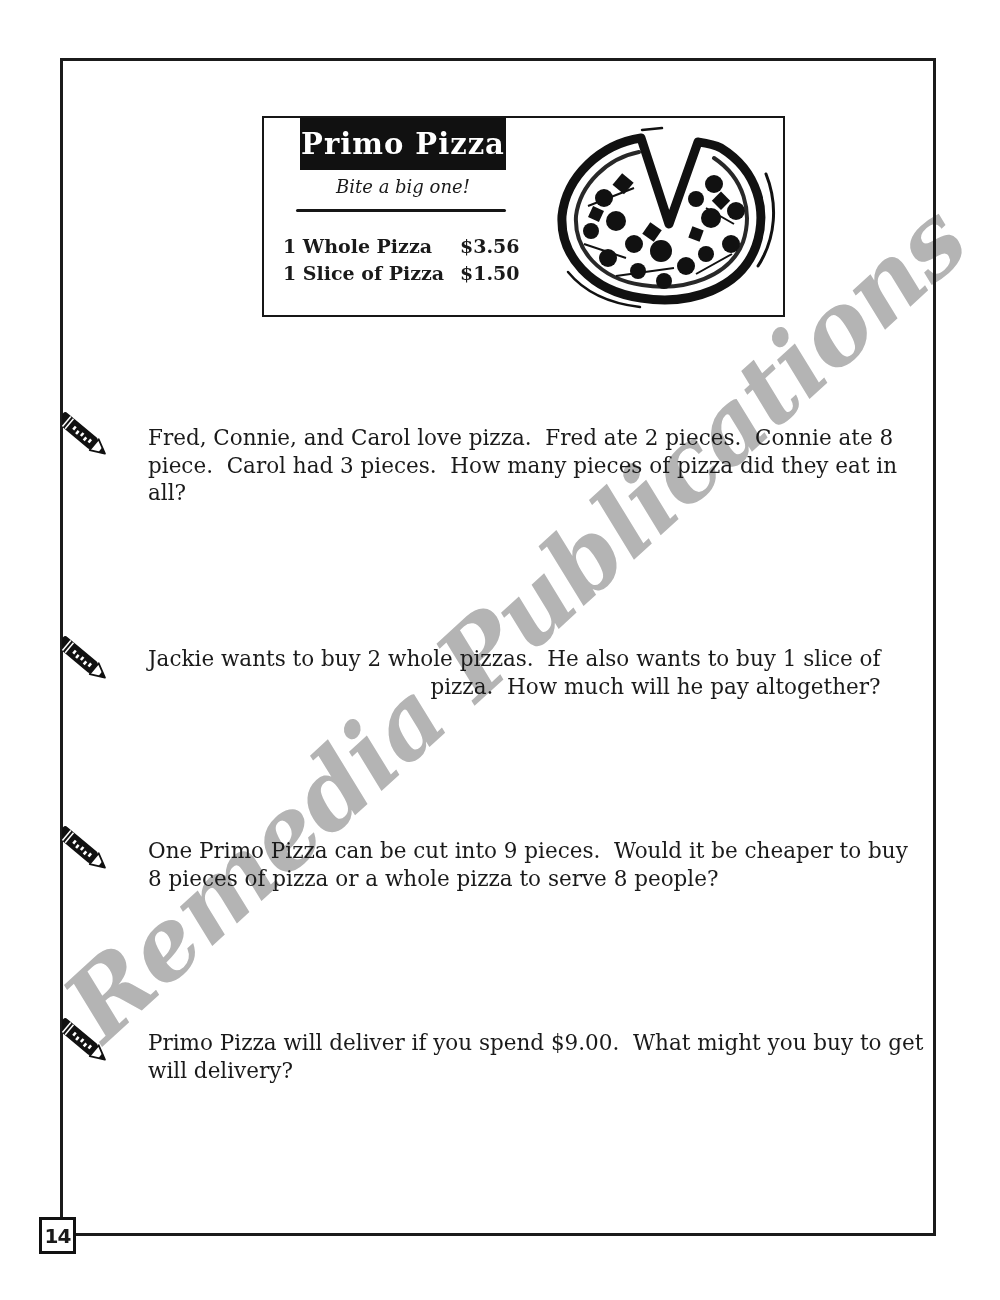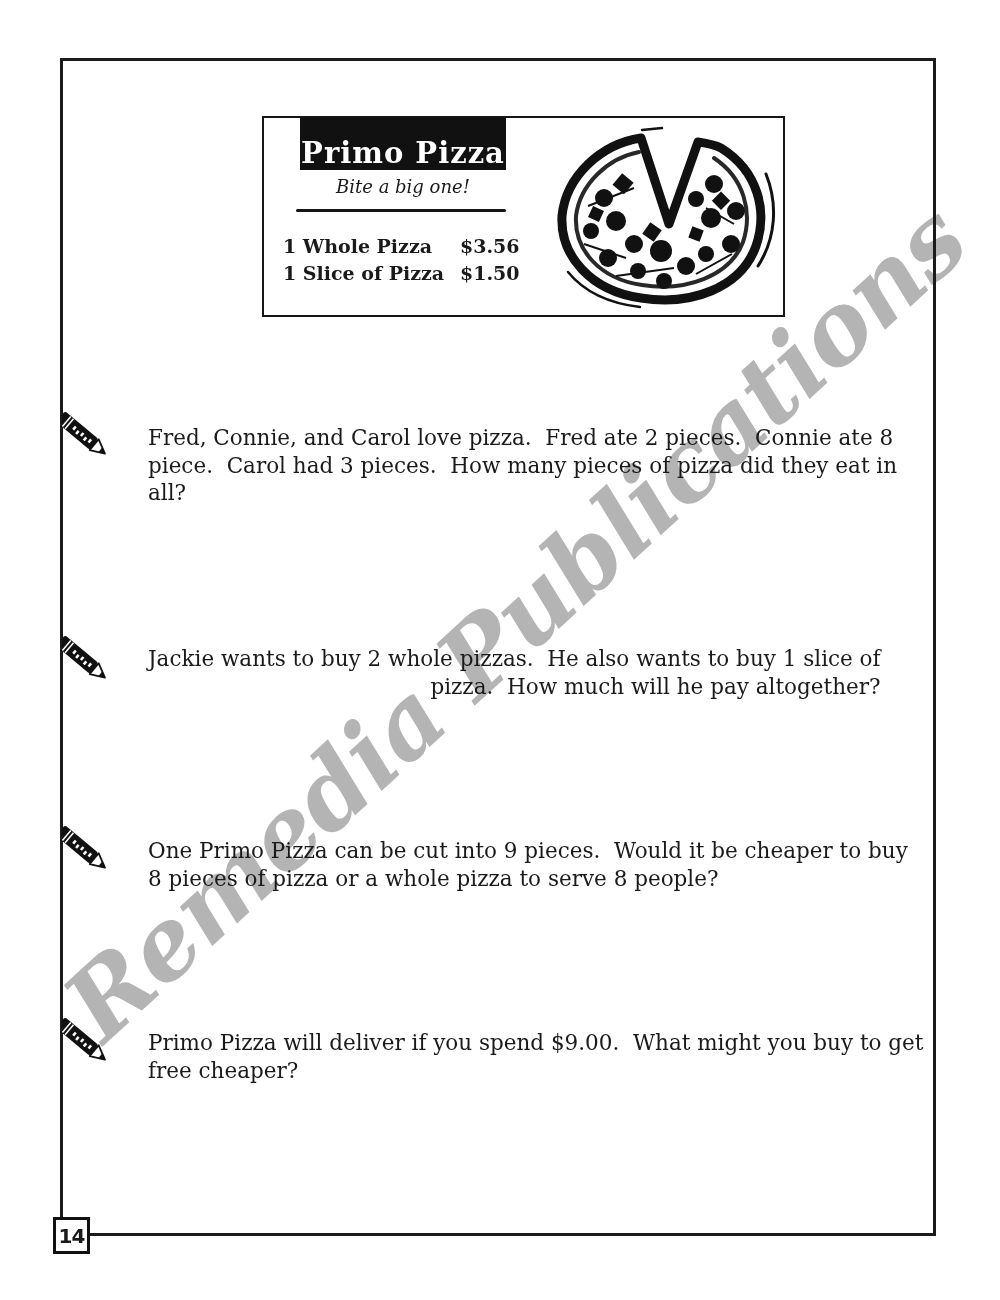--- a/index.html
+++ b/index.html
@@ -12,39 +12,39 @@
   
   .watermark{position:absolute;left:515px;top:622px;z-index:1;
              transform:translate(-50%,-50%) rotate(-42.5deg);
              font-size:98px;font-style:italic;font-weight:bold;letter-spacing:-1px;
              color:#b4b4b4;white-space:nowrap;}
 
   
   .menu-box{position:absolute;left:262px;top:116px;width:523px;height:201px;
             border:2px solid #161616;box-sizing:border-box;background:#ffffff;z-index:3;}
   .menu-title-bar{position:absolute;left:36px;top:0;width:206px;height:52px;
-                  background:#111111;color:#ffffff;display:flex;align-items:flex-end;justify-content:center;
+                  background:#111111;color:#ffffff;display:flex;align-items:center;justify-content:center;
                   font-size:29px;font-weight:bold;letter-spacing:1px;}
   .menu-tagline{position:absolute;left:24px;top:58px;width:230px;text-align:center;
                 font-style:italic;font-size:18px;}
   .tagline-underline{position:absolute;left:32px;top:91px;width:210px;height:3px;
                      background:#161616;border-radius:2px;}
   .menu-item{position:absolute;left:19px;width:480px;height:24px;font-size:19px;font-weight:bold;}
   .menu-item .price{position:absolute;left:177px;top:0;}
   .menu-item-1{top:117px;}
   .menu-item-2{top:144px;}
   .pizza-art{position:absolute;left:282px;top:8px;}
 
   
   .question{position:absolute;left:148px;z-index:3;font-size:21.5px;line-height:27.5px;}
   .q-line{white-space:pre;}
   .pencil{position:absolute;left:62px;z-index:3;}
 
   
-  .page-num-box{position:absolute;left:53px;top:1217px;width:37px;height:37px;
+  .page-num-box{position:absolute;left:39px;top:1217px;width:37px;height:37px;
                 border:3px solid #111;box-sizing:border-box;background:#fff;z-index:4;
                 display:flex;align-items:center;justify-content:center;
                 font-family:"DejaVu Sans","Liberation Sans",sans-serif;
                 font-weight:bold;font-size:20px;letter-spacing:-1px;}
 </style>
 </head>
 <body>
 
 <div class="page">
 
@@ -180,20 +180,20 @@
       <rect x="22" y="6.5" width="2.5" height="4" fill="#fff"></rect>
       <rect x="27" y="5" width="2.5" height="4" fill="#fff"></rect>
       <rect x="32" y="6.5" width="2.5" height="4" fill="#fff"></rect>
       <rect x="37" y="5" width="2.5" height="4" fill="#fff"></rect>
       <polygon points="44,0 58,7 44,14" fill="#fff" stroke="#111" stroke-width="1.8" stroke-linejoin="round"></polygon>
       <polygon points="52,3.5 58,7 52,10.5" fill="#111"></polygon>
     </g>
   </svg>
   <div class="question" style="top:1029px;">
     <div class="q-line">Primo Pizza will deliver if you spend $9.00.  What might you buy to get</div>
-    <div class="q-line">free cheaper?</div>
+    <div class="q-line">will delivery?</div>
   </div>
 
   <div class="page-num-box">
     <span>14</span>
   </div>
 
 </div>
 
 </body></html>

